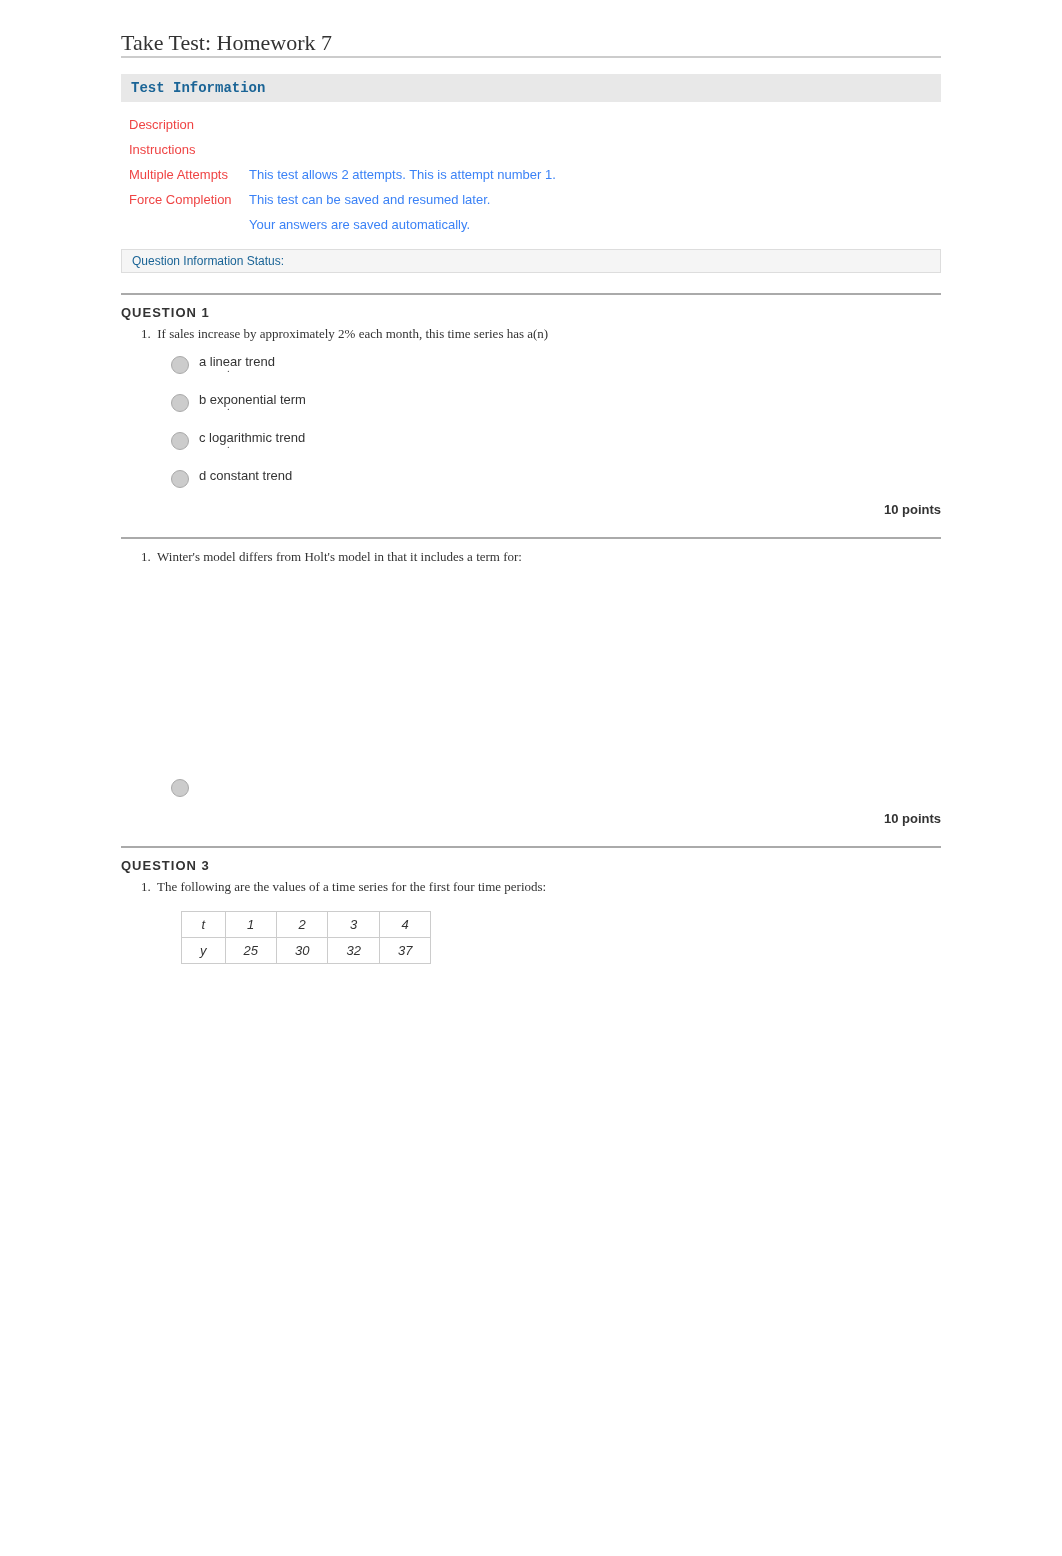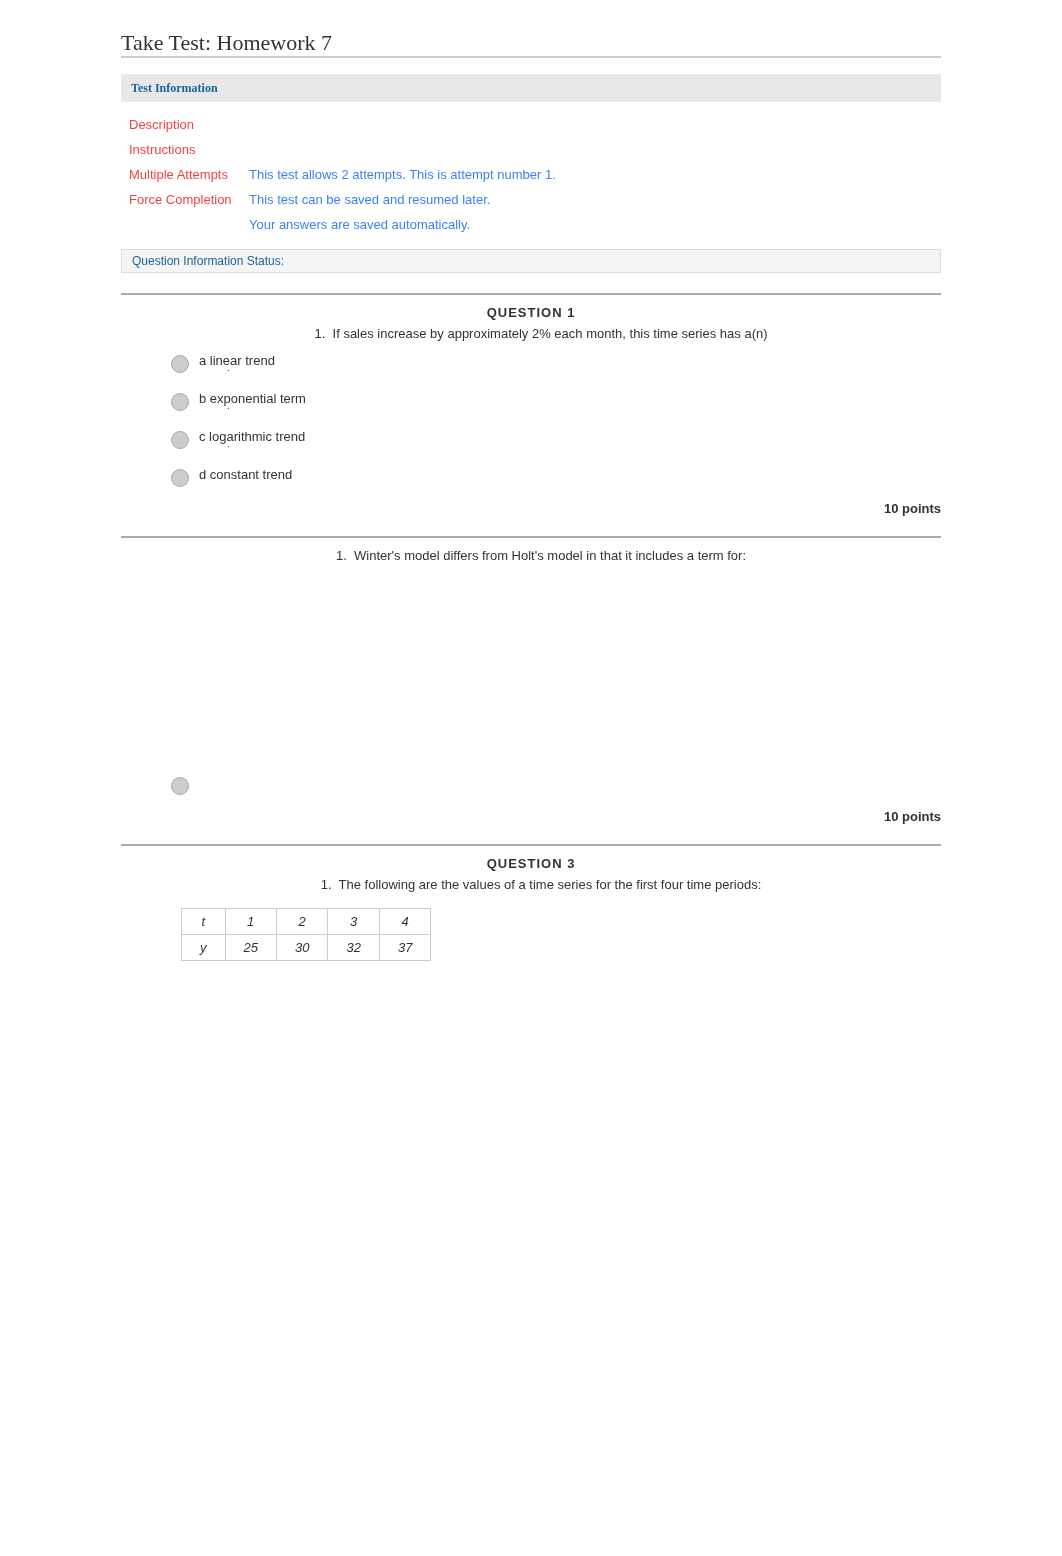--- a/index.html
+++ b/index.html
@@ -39,22 +39,22 @@
 
     .test-info-header {
       background-color: #e8e8e8;
       padding: 6px 10px;
       margin-bottom: 10px;
     }
 
     .test-info-title {
       color: #1a6496;
       font-weight: bold;
-      font-size: 12px;
-      font-family: Liberation Serif, serif;
+      font-size: 14px;
+      font-family: Liberation Mono, monospace;
     }
 
     .info-table {
       width: 100%;
       border-collapse: collapse;
       font-family: Arial, sans-serif;
       font-size: 13px;
     }
 
     .info-table td {
@@ -87,29 +87,27 @@
     }
 
     .question-label {
       font-family: Arial, sans-serif;
       font-size: 13px;
       font-weight: bold;
       letter-spacing: 1px;
       text-transform: uppercase;
       color: #333;
       margin-bottom: 6px;
-      text-align: center;
     }
 
     .question-text {
-      font-family: Liberation Sans, sans-serif;
+      font-family: Liberation Serif, serif;
       font-size: 13px;
       margin-left: 20px;
       margin-bottom: 12px;
-      text-align: center;
     }
 
     .answer-options {
       margin-left: 50px;
     }
 
     .answer-option {
       display: flex;
       align-items: flex-start;
       margin-bottom: 14px;

